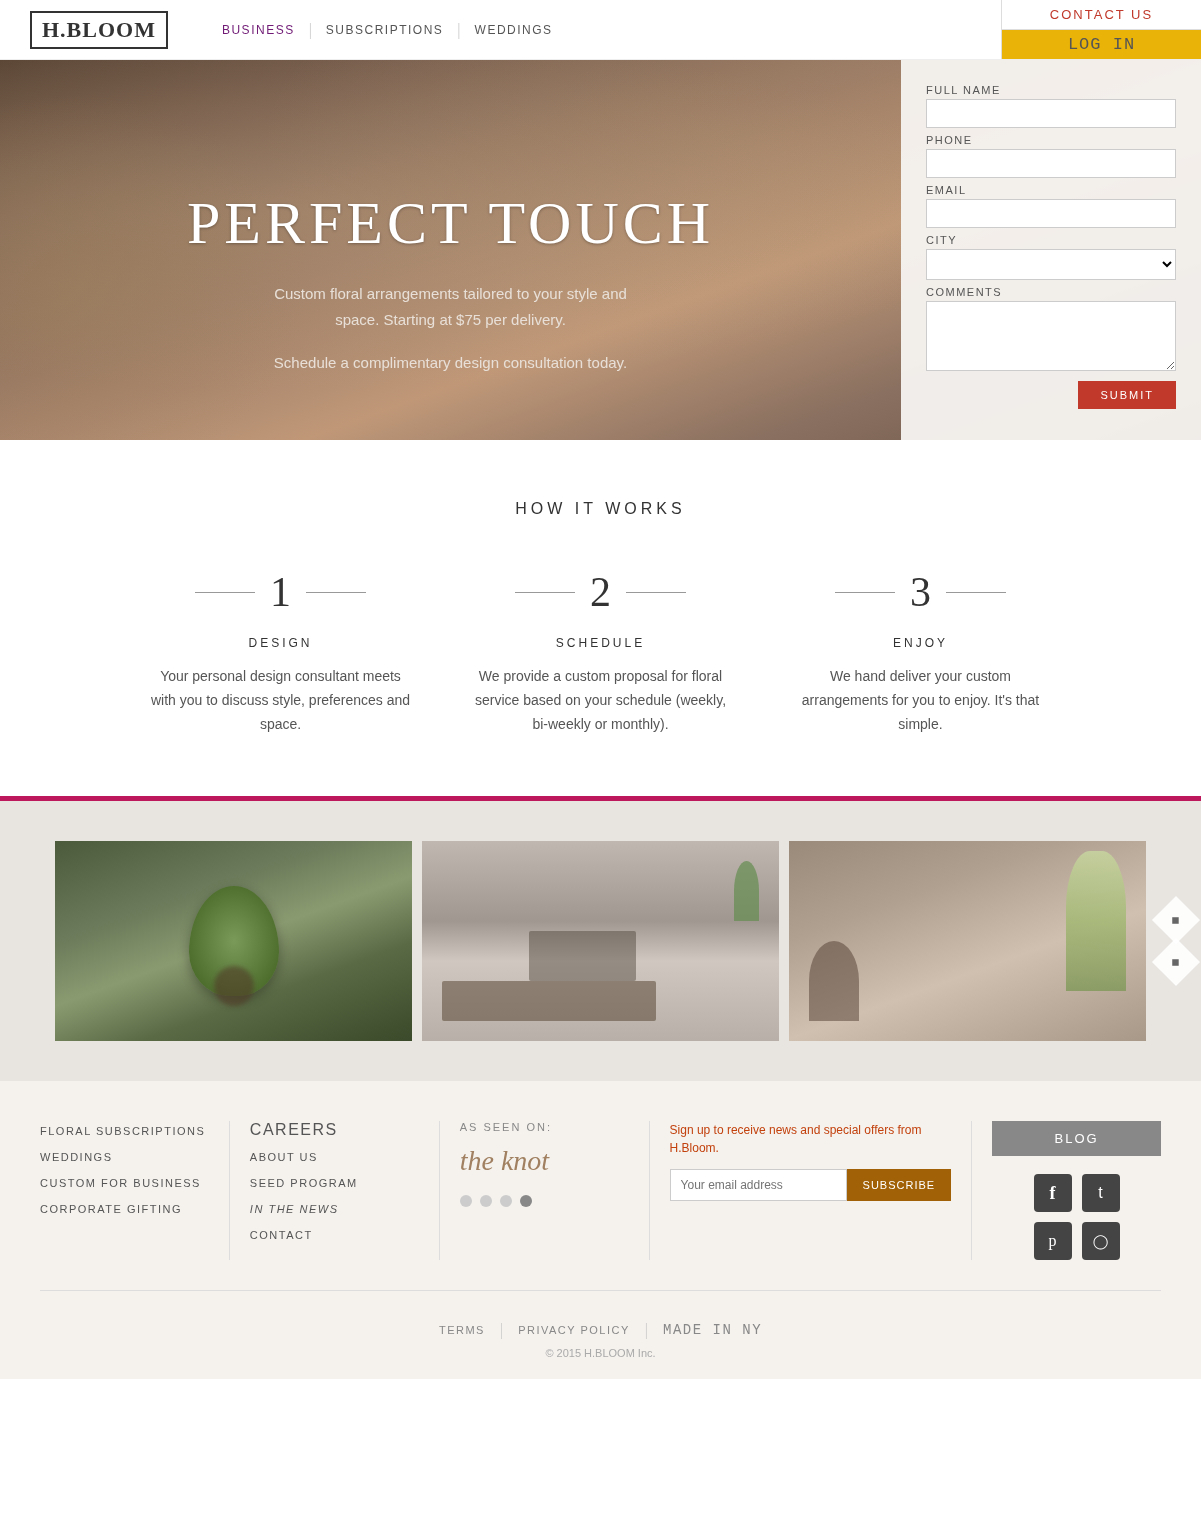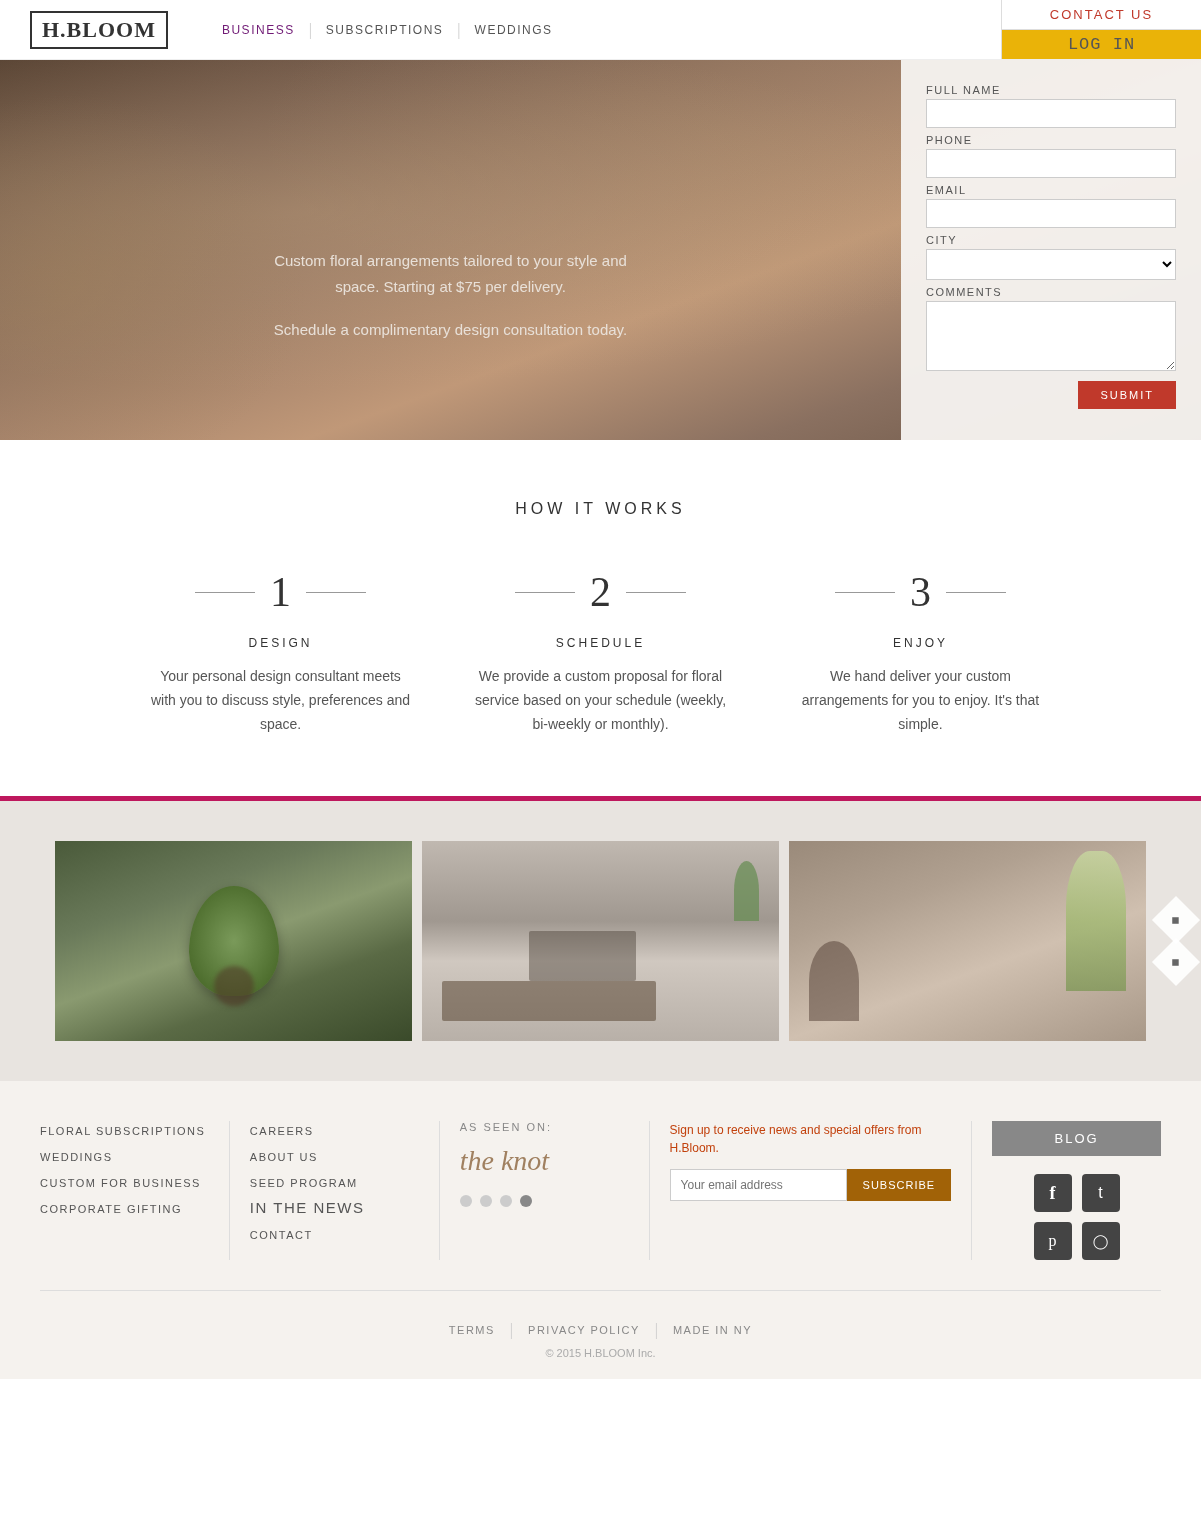--- a/index.html
+++ b/index.html
@@ -28,20 +28,21 @@
 <div style="display:flex; min-height:380px; position:relative; overflow:hidden;">
 
   <div style="position:absolute; inset:0; background: linear-gradient(160deg, #5a4535 0%, #7a6050 20%, #9a7a65 40%, #c09878 60%, #8a7060 80%, #6a5545 100%); z-index:0;"></div>
   <div style="position:absolute; inset:0; background: radial-gradient(ellipse at 25% 40%, rgba(200,170,130,0.35) 0%, transparent 55%), radial-gradient(ellipse at 60% 20%, rgba(180,150,110,0.25) 0%, transparent 45%); z-index:1;"></div>
 
   <div style="position:absolute; left:0; top:0; width:350px; height:100%; background: radial-gradient(ellipse at 20% 60%, rgba(160,130,90,0.4) 0%, transparent 60%); z-index:1;"></div>
 
   <div style="flex:1; display:flex; flex-direction:column; justify-content:center; align-items:center; padding:50px 60px; position:relative; z-index:2;">
     <h1 style="color:#fff; font-family:Georgia,serif; font-size:60px; font-weight:normal; letter-spacing:4px; text-align:center; line-height:1.1; margin-bottom:25px; text-shadow: 0 1px 3px rgba(0,0,0,0.3);">
       <br>
+      <span>PERFECT TOUCH</span>
     </h1>
     <p style="color:#e8e0d8; font-family:Arial,sans-serif; font-size:15px; text-align:center; line-height:1.7; margin-bottom:18px; max-width:400px;">Custom floral arrangements tailored to your style and space. Starting at $75 per delivery.</p>
     <p style="color:#e8e0d8; font-family:Arial,sans-serif; font-size:15px; text-align:center; line-height:1.7;">Schedule a complimentary design consultation today.</p>
   </div>
 
   <div style="width:300px; background:rgba(245,242,238,0.97); padding:20px 25px 25px; display:flex; flex-direction:column; position:relative; z-index:2;">
     <label style="font-family:Arial,sans-serif; font-size:11px; letter-spacing:1.5px; color:#555; text-transform:uppercase; margin-bottom:3px; margin-top:4px;">FULL NAME</label>
     <input type="text" style="width: 100%; padding: 6px 8px; border: 1px solid rgb(204, 204, 204); background: rgb(255, 255, 255); font-size: 13px; font-family: Arial, sans-serif; outline: none; margin-bottom: 6px;">
 
     <label style="font-family:Arial,sans-serif; font-size:11px; letter-spacing:1.5px; color:#555; text-transform:uppercase; margin-bottom:3px;">PHONE</label>
@@ -144,24 +145,24 @@
       <ul style="list-style:none;">
         <li style="margin-bottom:8px;"><a href="#" style="font-family:Arial,sans-serif; font-size:11px; letter-spacing:1.5px; color:#555; text-decoration:none; text-transform:uppercase;">FLORAL SUBSCRIPTIONS</a></li>
         <li style="margin-bottom:8px;"><a href="#" style="font-family:Arial,sans-serif; font-size:11px; letter-spacing:1.5px; color:#555; text-decoration:none; text-transform:uppercase;">WEDDINGS</a></li>
         <li style="margin-bottom:8px;"><a href="#" style="font-family:Arial,sans-serif; font-size:11px; letter-spacing:1.5px; color:#555; text-decoration:none; text-transform:uppercase;">CUSTOM FOR BUSINESS</a></li>
         <li style="margin-bottom:8px;"><a href="#" style="font-family:Arial,sans-serif; font-size:11px; letter-spacing:1.5px; color:#555; text-decoration:none; text-transform:uppercase;">CORPORATE GIFTING</a></li>
       </ul>
     </div>
 
     <div style="flex:1; padding:0 20px; border-right:1px solid #ddd;">
       <ul style="list-style:none;">
-        <li style="margin-bottom:8px;"><a href="#" style="font-family:Arial,sans-serif; font-size:11px; letter-spacing:1.5px; color:#555; text-decoration:none; text-transform:uppercase;text-align:center;">CAREERS</a></li>
+        <li style="margin-bottom:8px;"><a href="#" style="font-family:Arial,sans-serif; font-size:16px; letter-spacing:1.5px; color:#555; text-decoration:none; text-transform:uppercase;text-align:center;">CAREERS</a></li>
         <li style="margin-bottom:8px;"><a href="#" style="font-family:Arial,sans-serif; font-size:11px; letter-spacing:1.5px; color:#555; text-decoration:none; text-transform:uppercase;">ABOUT US</a></li>
         <li style="margin-bottom:8px;"><a href="#" style="font-family:Arial,sans-serif; font-size:11px; letter-spacing:1.5px; color:#555; text-decoration:none; text-transform:uppercase;">SEED PROGRAM</a></li>
-        <li style="margin-bottom:8px;"><a href="#" style="font-family:Arial,sans-serif; font-size:15px; letter-spacing:1.5px; color:#555; text-decoration:none; text-transform:uppercase;">IN THE NEWS</a></li>
+        <li style="margin-bottom:8px;"><a href="#" style="font-family:Arial,sans-serif; font-size:11px; letter-spacing:1.5px; color:#555; text-decoration:none; text-transform:uppercase;font-style:italic;">IN THE NEWS</a></li>
         <li style="margin-bottom:8px;"><a href="#" style="font-family:Arial,sans-serif; font-size:11px; letter-spacing:1.5px; color:#555; text-decoration:none; text-transform:uppercase;">CONTACT</a></li>
       </ul>
     </div>
 
     <div style="flex:1; padding:0 20px; border-right:1px solid #ddd;">
       <p style="font-family:Arial,sans-serif; font-size:11px; letter-spacing:2px; color:#888; text-transform:uppercase; margin-bottom:12px;">AS SEEN ON:</p>
       <div style="font-family:Georgia,serif; font-size:28px; color:#a08060; font-style:italic; margin-bottom:18px; cursor:pointer;">the knot</div>
       <div style="display:flex; gap:8px;">
         <button style="width:12px; height:12px; border-radius:50%; background:#ccc; border:none; cursor:pointer; padding:0;"></button>
         <button style="width:12px; height:12px; border-radius:50%; background:#ccc; border:none; cursor:pointer; padding:0;"></button>
@@ -187,16 +188,16 @@
         <a href="#" style="width:38px; height:38px; background:#444; border-radius:4px; display:flex; align-items:center; justify-content:center; color:#fff; font-size:14px; text-decoration:none; font-family:Arial,sans-serif;">◯</a>
       </div>
     </div>
   </div>
 
   <div style="display:flex; justify-content:center; align-items:center; gap:15px; padding-top:10px;">
     <a href="#" style="font-family:Arial,sans-serif; font-size:11px; letter-spacing:1.5px; color:#888; text-decoration:none; text-transform:uppercase;">TERMS</a>
     <span style="color:#ccc;">|</span>
     <a href="#" style="font-family:Arial,sans-serif; font-size:11px; letter-spacing:1.5px; color:#888; text-decoration:none; text-transform:uppercase;">PRIVACY POLICY</a>
     <span style="color:#ccc;">|</span>
-    <a href="#" style="font-family:Liberation Sans, sans-serif; font-size:11px; letter-spacing:1.5px; color:#888; text-decoration:none; text-transform:uppercase;">MADE IN NY</a>
+    <a href="#" style="font-family:Liberation Mono, monospace; font-size:14px; letter-spacing:1.5px; color:#888; text-decoration:none; text-transform:uppercase;">MADE IN NY</a>
   </div>
   <p style="text-align:center; font-family:Arial,sans-serif; font-size:11px; color:#aaa; margin-top:8px;">© 2015 H.BLOOM Inc.</p>
 </div>
 
 </body></html>

